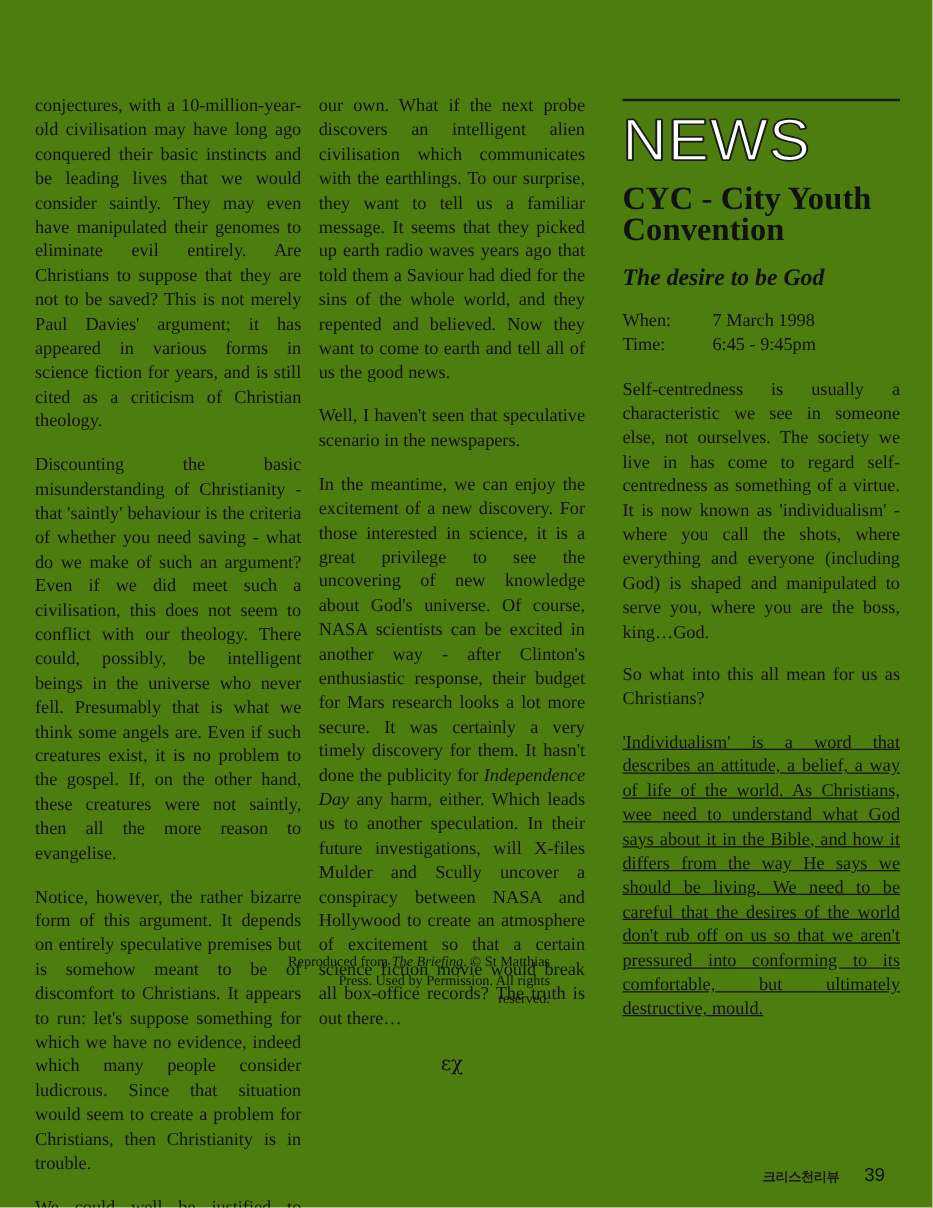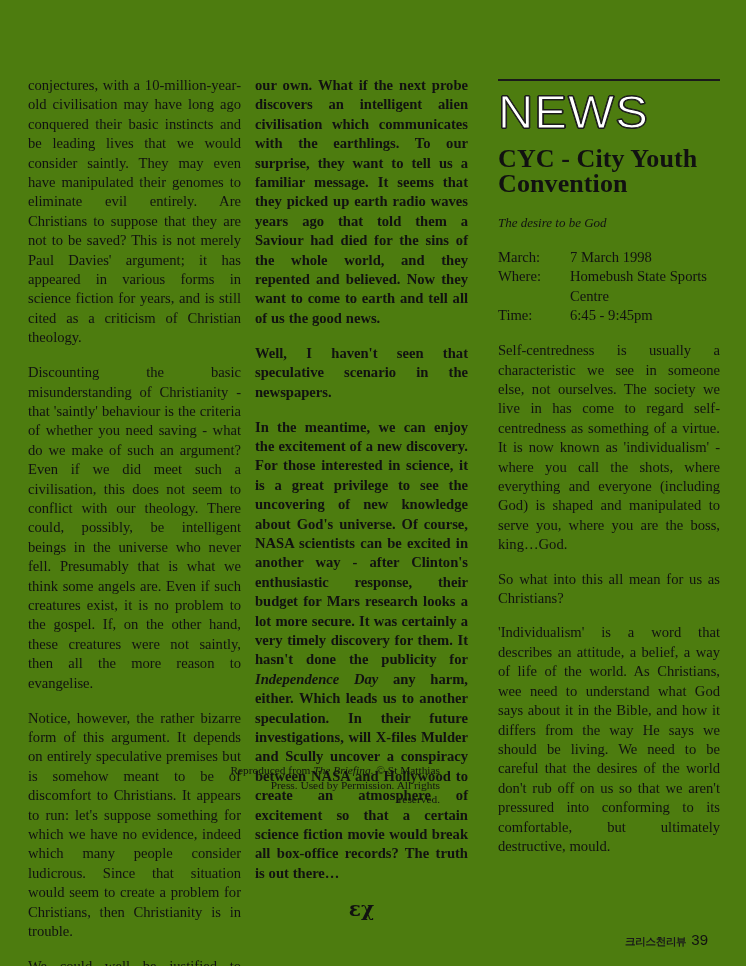--- a/index.html
+++ b/index.html
@@ -28,38 +28,38 @@
     top: 76px;
     width: 680px;
     height: 845px;
   }
   .col {
     position: absolute;
     top: 0;
     width: 213px;
   }
   .col-1 { left: 0px; }
-  .col-2 { left: 227px; font-weight: bold; }
+  .col-2 { left: 227px; }
   .col-3 { left: 470px; width: 222px; }
 
   p.body-par {
     margin: 0 0 15.5px 0;
     font-size: 14.6px;
     line-height: 19.4px;
     text-align: justify;
     text-justify: inter-word;
     word-spacing: 0.2px;
   }
-  p.body-par:last-child { margin-bottom: 0; }
+  p.body-par:last-child { margin-bottom: 0; text-decoration: underline; }
 
   .gap-par { margin-bottom: 30px; }
 
   .endmark {
     text-align: center;
-    font-size: 20px;
+    font-size: 16px;
     line-height: 20px;
     margin: 2px 0 0 0;
     font-family: "DejaVu Serif", serif;
   }
 
   .credit {
     position: absolute;
     left: 227px;
     top: 763px;
     width: 213px;
@@ -93,23 +93,24 @@
   }
   .headline {
     margin: 10px 0 0 0;
     font-size: 26px;
     line-height: 24.5px;
     font-weight: bold;
     letter-spacing: 0.1px;
   }
   .subhead {
     margin: 17px 0 0 0;
-    font-size: 13px;
+    font-size: 19px;
     line-height: 19px;
     font-style: italic;
+    font-weight: bold;
   }
   table.details {
     margin: 16px 0 0 0;
     border-collapse: collapse;
     font-size: 14.6px;
     line-height: 19.3px;
   }
   table.details td {
     padding: 0;
     vertical-align: top;
@@ -120,21 +121,21 @@
 
   .col-3 p.body-par { margin-bottom: 15px; }
 
   
   .footer {
     position: absolute;
     right: 38px;
     bottom: 17px;
     display: flex;
     align-items: baseline;
-    gap: 5px;
+    gap: 20px;
   }
   .footer-mark {
     font-family: "DejaVu Sans", sans-serif;
     font-size: 10.5px;
     font-weight: bold;
     letter-spacing: -0.3px;
     color: #1a1a1a;
   }
   .footer-page {
     font-family: "Liberation Sans", "DejaVu Sans", sans-serif;
@@ -166,26 +167,22 @@
 
     <div class="col col-3">
       <div class="rule"></div>
       <div class="news-word">NEWS</div>
       <h1 class="headline">CYC - City Youth Convention</h1>
       <div class="subhead">The desire to be God</div>
 
       <table class="details">
         <tbody>
           <tr>
-            <td class="label">March:</td>
+            <td class="label">When:</td>
             <td>7 March 1998</td>
-          </tr>
-          <tr>
-            <td class="label">Where:</td>
-            <td>Homebush State Sports Centre</td>
           </tr>
           <tr>
             <td class="label">Time:</td>
             <td>6:45 - 9:45pm</td>
           </tr>
         </tbody>
       </table>
 
       <div class="details-spacer"></div>
 

